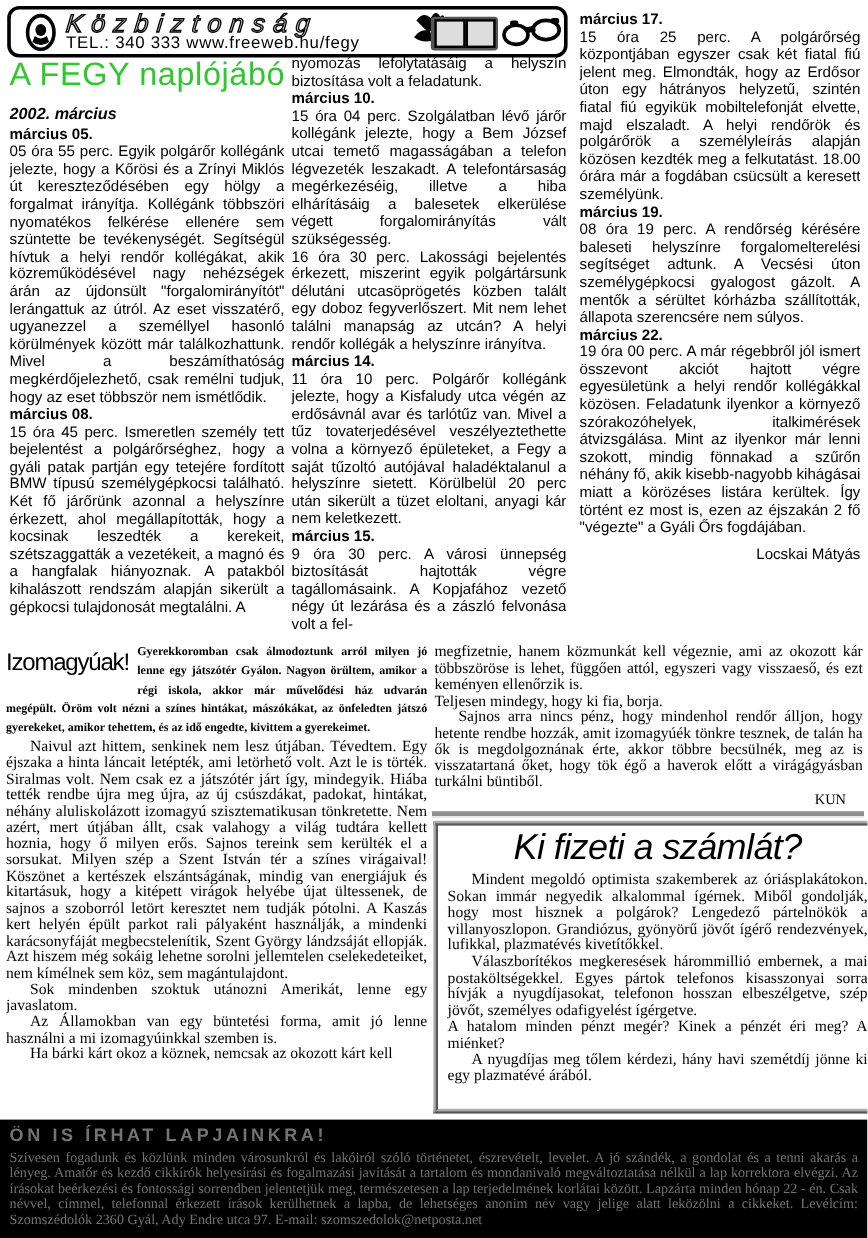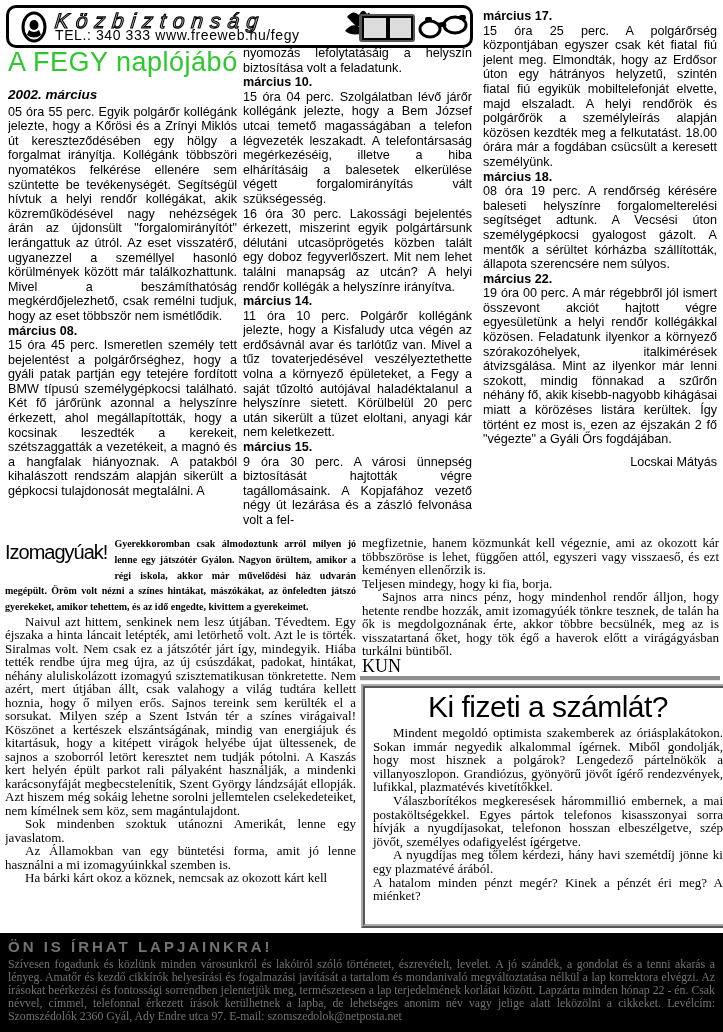--- a/index.html
+++ b/index.html
@@ -33,31 +33,31 @@
   
   .serif-col{position:absolute;font-family:"Liberation Serif",serif;font-size:13px;
              line-height:13.5px;text-align:justify;overflow:hidden;}
   #colA{left:5px;top:536px;width:351px;height:396px;}
   #colB{left:362px;top:536px;width:357px;height:140px;}
   .muscle-head{float:left;font-family:"Liberation Sans",sans-serif;font-size:20px;
                line-height:32px;margin:0 7px 2px 0;letter-spacing:-1px;}
   .lead{font-weight:bold;font-size:10px;line-height:15.8px;margin:0;}
   .sp{margin:0;}
   .sp.ind{text-indent:20px;}
-  .author{text-align:left;padding-right:14px;font-family:"Liberation Serif",serif;
-          font-size:18px;margin-top:2px;}
+  .author{text-align:right;padding-right:14px;font-family:"Liberation Serif",serif;
+          font-size:12px;margin-top:2px;}
   .divider{position:absolute;left:360px;top:676px;width:360px;height:4px;
            background:#8f8f8f;border-bottom:1px solid #e6e6e6;}
 
   
   .bill-box{position:absolute;left:361px;top:684px;width:350px;height:232px;
             border:4px ridge #aaa;background:#fff;padding:2px 8px;overflow:hidden;
             font-family:"Liberation Serif",serif;font-size:13px;line-height:13.6px;text-align:justify;}
   .bill-head{font-family:"Liberation Sans",sans-serif;font-size:30px;line-height:34px;
-             text-align:center;margin:0 0 2px 0;letter-spacing:-.5px;}
+             text-align:center;margin:0 0 2px 0;letter-spacing:-.5px;font-style:italic;}
   .bill-box .author{padding-right:26px;margin-top:33px;}
 
   
   .footer{position:absolute;left:0;top:933px;width:723px;height:102px;background:#000;
           color:#737373;box-sizing:border-box;padding:5px 8px;}
   .footer-title{font-weight:bold;font-size:15px;letter-spacing:3px;margin-bottom:3px;
                 font-family:"Liberation Sans",sans-serif;}
   .footer-body{font-family:"Liberation Serif",serif;font-size:11.8px;line-height:12.9px;
                text-align:justify;}
 </style>
@@ -93,20 +93,21 @@
         <rect x="8" y="6" width="7" height="5" rx="2" fill="#000"></rect>
         <rect x="42" y="4" width="7" height="5" rx="2" fill="#000"></rect>
       </svg>
     </span>
   </div>
 
   <div class="news-col" id="col1">
     <div class="fegy-title">A FEGY naplójából</div>
     <div>
         <div class="blk-date">2002. március</div>
+        <div class="blk-heading">március 05.</div>
         <div class="blk-body">05 óra 55 perc. Egyik polgárőr kollégánk jelezte, hogy a Kőrösi és a Zrínyi Miklós út kereszteződésében egy hölgy a forgalmat irányítja. Kollégánk többszöri nyomatékos felkérése ellenére sem szüntette be tevékenységét. Segítségül hívtuk a helyi rendőr kollégákat, akik közreműködésével nagy nehézségek árán az újdonsült "forgalomirányítót" lerángattuk az útról. Az eset visszatérő, ugyanezzel a személlyel hasonló körülmények között már találkozhattunk. Mivel a beszámíthatóság megkérdőjelezhető, csak remélni tudjuk, hogy az eset többször nem ismétlődik.</div>
         <div class="blk-heading">március 08.</div>
         <div class="blk-body">15 óra 45 perc. Ismeretlen személy tett bejelentést a polgárőrséghez, hogy a gyáli patak partján egy tetejére fordított BMW típusú személygépkocsi található. Két fő járőrünk azonnal a helyszínre érkezett, ahol megállapították, hogy a kocsinak leszedték a kerekeit, szétszaggatták a vezetékeit, a magnó és a hangfalak hiányoznak. A patakból kihalászott rendszám alapján sikerült a gépkocsi tulajdonosát megtalálni. A</div>
       </div>
   </div>
   <div class="news-col" id="col2">
     <div>
         <div class="blk-body">nyomozás lefolytatásáig a helyszín biztosítása volt a feladatunk.</div>
         <div class="blk-heading">március 10.</div>
         <div class="blk-body">15 óra 04 perc. Szolgálatban lévő járőr kollégánk jelezte, hogy a Bem József utcai temető magasságában a telefon légvezeték leszakadt. A telefontársaság megérkezéséig, illetve a hiba elhárításáig a balesetek elkerülése végett forgalomirányítás vált szükségesség.</div>
@@ -114,21 +115,21 @@
         <div class="blk-heading">március 14.</div>
         <div class="blk-body">11 óra 10 perc. Polgárőr kollégánk jelezte, hogy a Kisfaludy utca végén az erdősávnál avar és tarlótűz van. Mivel a tűz tovaterjedésével veszélyeztethette volna a környező épületeket, a Fegy a saját tűzoltó autójával haladéktalanul a helyszínre sietett. Körülbelül 20 perc után sikerült a tüzet eloltani, anyagi kár nem keletkezett.</div>
         <div class="blk-heading">március 15.</div>
         <div class="blk-body">9 óra 30 perc. A városi ünnepség biztosítását hajtották végre tagállomásaink. A Kopjafához vezető négy út lezárása és a zászló felvonása volt a fel-</div>
       </div>
   </div>
   <div class="news-col" id="col3">
     <div>
         <div class="blk-heading">március 17.</div>
         <div class="blk-body">15 óra 25 perc. A polgárőrség központjában egyszer csak két fiatal fiú jelent meg. Elmondták, hogy az Erdősor úton egy hátrányos helyzetű, szintén fiatal fiú egyikük mobiltelefonját elvette, majd elszaladt. A helyi rendőrök és polgárőrök a személyleírás alapján közösen kezdték meg a felkutatást. 18.00 órára már a fogdában csücsült a keresett személyünk.</div>
-        <div class="blk-heading">március 18.</div>
+        <div class="blk-heading">március 19.</div>
         <div class="blk-body">08 óra 19 perc. A rendőrség kérésére baleseti helyszínre forgalomelterelési segítséget adtunk. A Vecsési úton személygépkocsi gyalogost gázolt. A mentők a sérültet kórházba szállították, állapota szerencsére nem súlyos.</div>
         <div class="blk-heading">március 22.</div>
         <div class="blk-body">19 óra 00 perc. A már régebbről jól ismert összevont akciót hajtott végre egyesületünk a helyi rendőr kollégákkal közösen. Feladatunk ilyenkor a környező szórakozóhelyek, italkimérések átvizsgálása. Mint az ilyenkor már lenni szokott, mindig fönnakad a szűrőn néhány fő, akik kisebb-nagyobb kihágásai miatt a körözéses listára kerültek. Így történt ez most is, ezen az éjszakán 2 fő "végezte" a Gyáli Őrs fogdájában.</div>
         <div class="blk-signature">Locskai Mátyás</div>
       </div>
   </div>
 
   <div class="serif-col" id="colA">
     <div class="muscle-head">Izomagyúak!</div>
     <p class="lead">Gyerekkoromban csak álmodoztunk arról milyen jó lenne egy játszótér Gyálon. Nagyon örültem, amikor a régi iskola, akkor már művelődési ház udvarán megépült. Öröm volt nézni a színes hintákat, mászókákat, az önfeledten játszó gyerekeket, amikor tehettem, és az idő engedte, kivittem a gyerekeimet.</p>
@@ -148,22 +149,22 @@
     <div class="author">KUN</div>
   </div>
 
   <div class="divider"></div>
 
   <div class="bill-box">
     <div class="bill-head">Ki fizeti a számlát?</div>
     <div>
         <p class="sp ind">Mindent megoldó optimista szakemberek az óriásplakátokon. Sokan immár negyedik alkalommal ígérnek. Miből gondolják, hogy most hisznek a polgárok? Lengedező pártelnökök a villanyoszlopon. Grandiózus, gyönyörű jövőt ígérő rendezvények, lufikkal, plazmatévés kivetítőkkel.</p>
         <p class="sp ind">Válaszborítékos megkeresések hárommillió embernek, a mai postaköltségekkel. Egyes pártok telefonos kisasszonyai sorra hívják a nyugdíjasokat, telefonon hosszan elbeszélgetve, szép jövőt, személyes odafigyelést ígérgetve.</p>
+        <p class="sp">A hatalom minden pénzt megér? Kinek a pénzét éri meg? A miénket?</p>
         <p class="sp ind">A nyugdíjas meg tőlem kérdezi, hány havi szemétdíj jönne ki egy plazmatévé árából.</p>
-        <p class="sp">A hatalom minden pénzt megér? Kinek a pénzét éri meg? A miénket?</p>
       </div>
     <div class="author">Gyurián Emil</div>
   </div>
 
   <div class="footer">
     <div class="footer-title">ÖN IS ÍRHAT LAPJAINKRA!</div>
     <div class="footer-body">Szívesen fogadunk és közlünk minden városunkról és lakóiról szóló történetet, észrevételt, levelet. A jó szándék, a gondolat és a tenni akarás a lényeg. Amatőr és kezdő cikkírók helyesírási és fogalmazási javítását a tartalom és mondanivaló megváltoztatása nélkül a lap korrektora elvégzi. Az írásokat beérkezési és fontossági sorrendben jelentetjük meg, természetesen a lap terjedelmének korlátai között. Lapzárta minden hónap 22 - én. Csak névvel, címmel, telefonnal érkezett írások kerülhetnek a lapba, de lehetséges anonim név vagy jelige alatt leközölni a cikkeket. Levélcím: Szomszédolók 2360 Gyál, Ady Endre utca 97. E-mail: szomszedolok@netposta.net</div>
   </div>
 
 </div>

